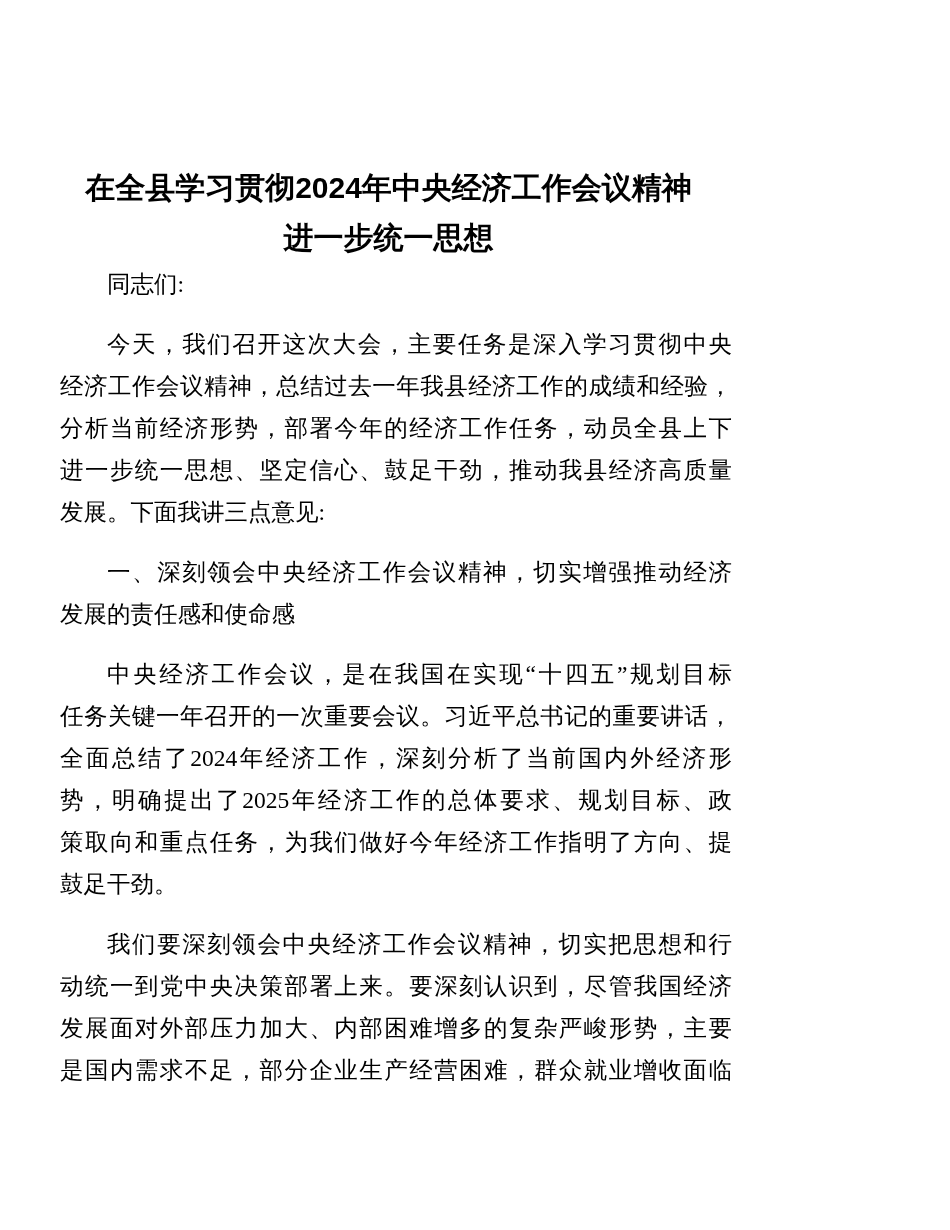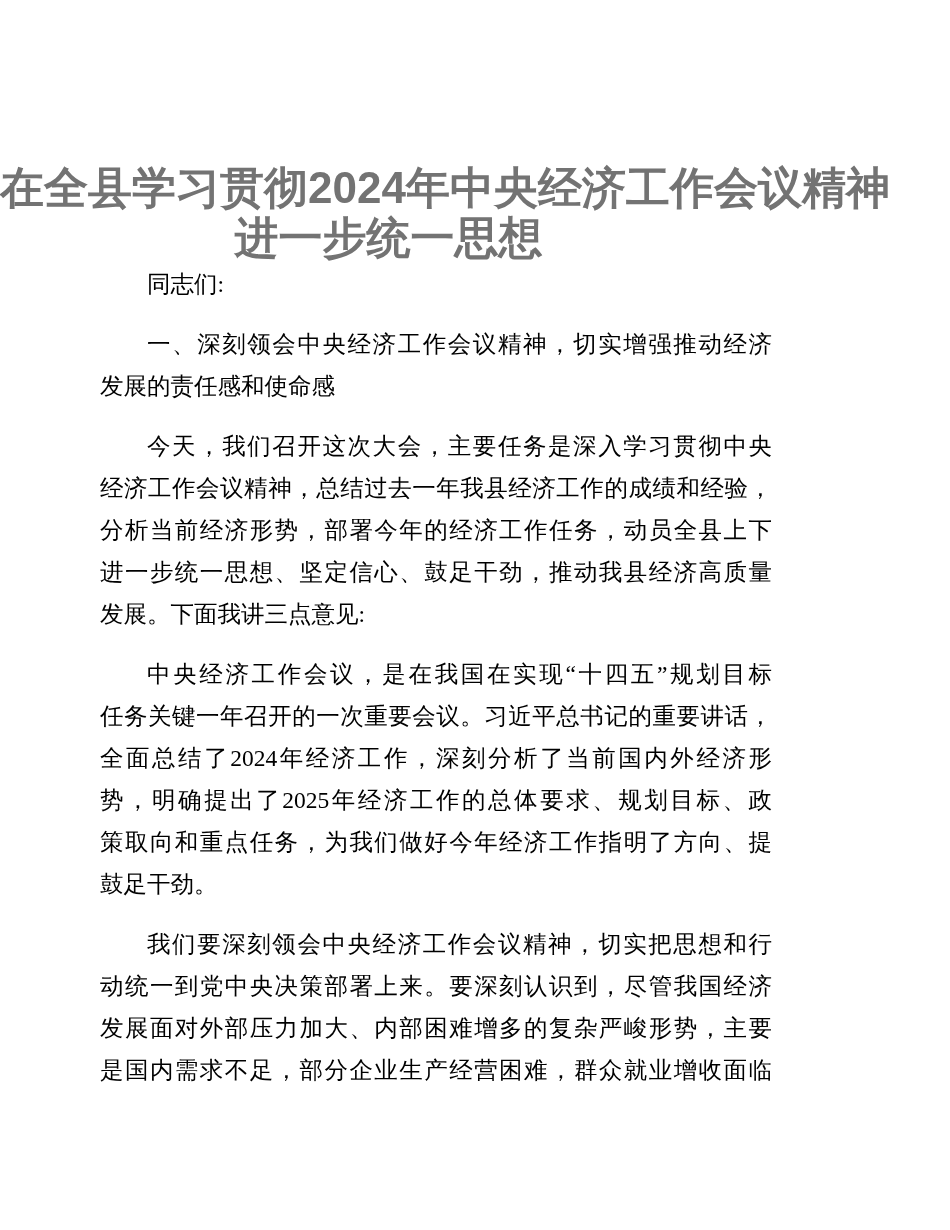--- a/index.html
+++ b/index.html
@@ -15,30 +15,30 @@
     color: #000000;
     overflow: hidden;
   }
   .doc-title {
     margin: 163px 0 0 0;
     padding: 0;
     width: 777px;
     text-align: center;
     font-family: "Liberation Sans", "DejaVu Sans", sans-serif;
     font-weight: 700;
-    font-size: 44px;
+    font-size: 30px;
     line-height: 50px;
-    color: #737373;
+    color: #000000;
   }
   .title-line {
     display: block;
     white-space: nowrap;
   }
   .doc-body {
-    margin-left: 100px;
+    margin-left: 60px;
     width: 672px;
     font-family: "Liberation Serif", "DejaVu Serif", serif;
     font-size: 23.5px;
     line-height: 42px;
     color: #000000;
   }
   .para {
     margin: 0 0 18px 0;
     padding: 0;
   }
@@ -67,30 +67,30 @@
     <span class="title-line">进一步统一思想</span>
   </h1>
 
   <div class="doc-body">
 
     <p class="para">
       <span class="line indent">同志们:</span>
     </p>
 
     <p class="para">
-      <span class="line fill indent">一、深刻领会中央经济工作会议精神，切实增强推动经济</span>
-      <span class="line">发展的责任感和使命感</span>
-    </p>
-
-    <p class="para">
       <span class="line fill indent">今天，我们召开这次大会，主要任务是深入学习贯彻中央</span>
       <span class="line fill">经济工作会议精神，总结过去一年我县经济工作的成绩和经验，</span>
       <span class="line fill">分析当前经济形势，部署今年的经济工作任务，动员全县上下</span>
       <span class="line fill">进一步统一思想、坚定信心、鼓足干劲，推动我县经济高质量</span>
       <span class="line">发展。下面我讲三点意见:</span>
+    </p>
+
+    <p class="para">
+      <span class="line fill indent">一、深刻领会中央经济工作会议精神，切实增强推动经济</span>
+      <span class="line">发展的责任感和使命感</span>
     </p>
 
     <p class="para">
       <span class="line fill indent">中央经济工作会议，是在我国在实现“十四五”规划目标</span>
       <span class="line fill">任务关键一年召开的一次重要会议。习近平总书记的重要讲话，</span>
       <span class="line fill">全面总结了2024年经济工作，深刻分析了当前国内外经济形</span>
       <span class="line fill">势，明确提出了2025年经济工作的总体要求、规划目标、政</span>
       <span class="line fill">策取向和重点任务，为我们做好今年经济工作指明了方向、提</span>
       <span class="line">鼓足干劲。</span>
     </p>

